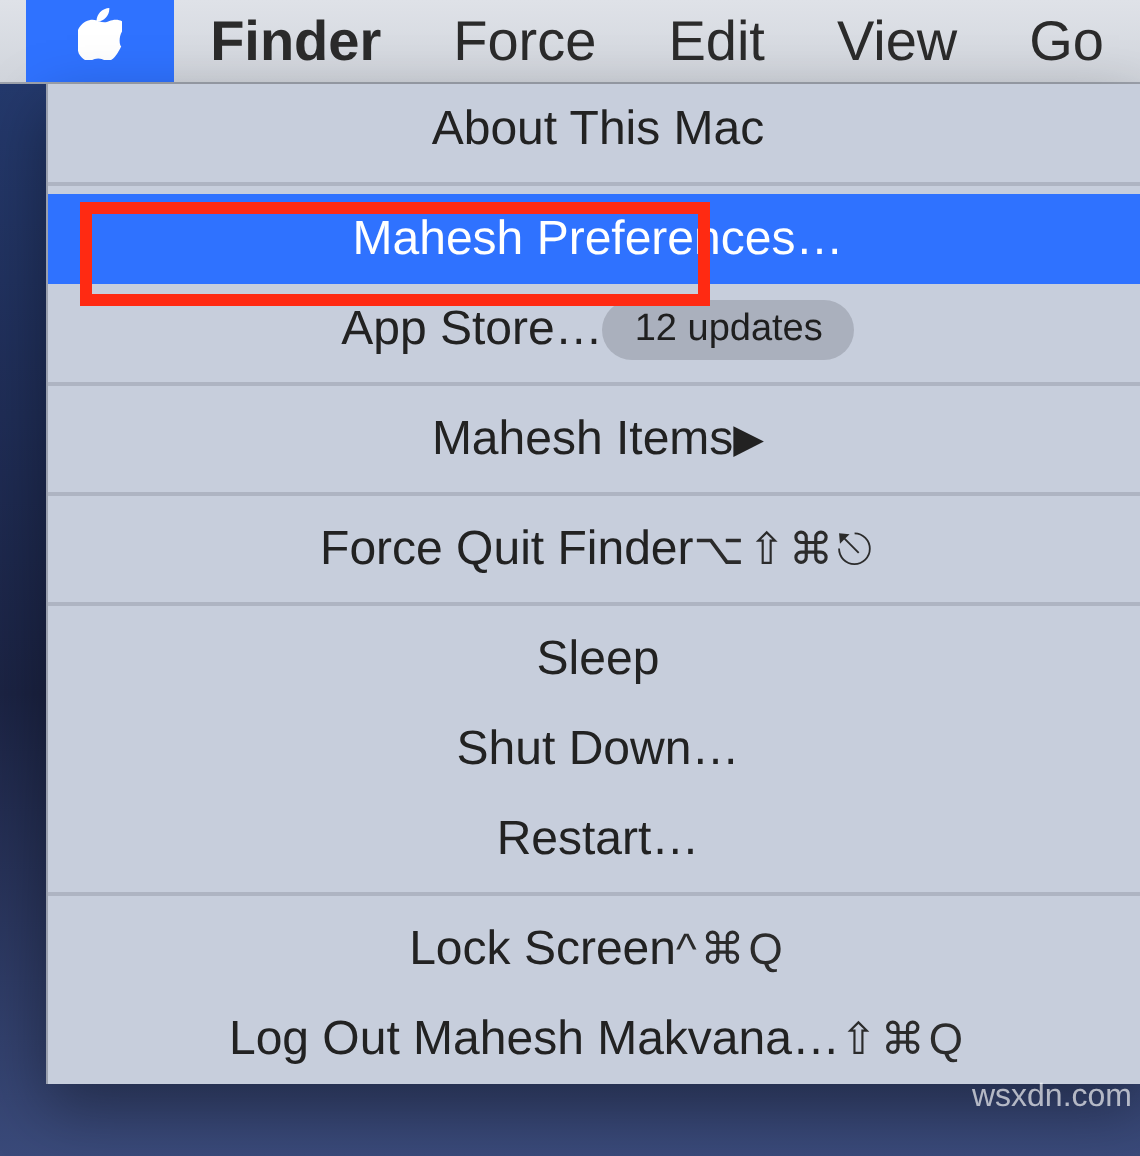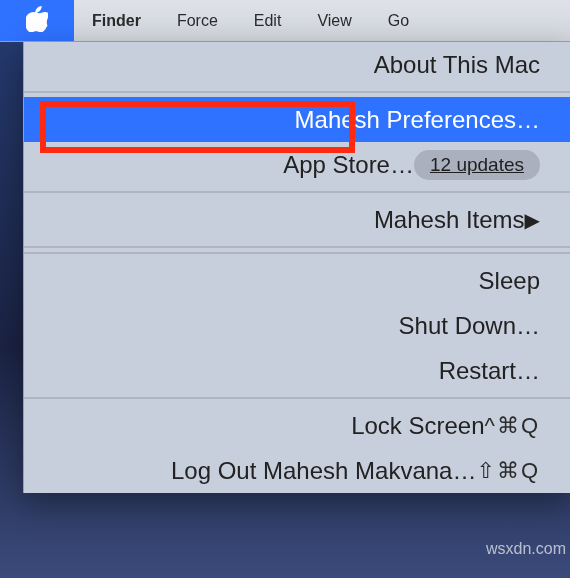--- a/index.html
+++ b/index.html
@@ -17,22 +17,23 @@
     position: relative;
   }
 
   
   .menubar {
     height: 42px;
     background: linear-gradient(180deg, #dfe2e8 0%, #d1d5dc 100%);
     border-bottom: 1px solid #9ea3ad;
     display: flex;
     align-items: stretch;
-    font-size: 16px;
+    font-size: 28px;
     color: #2b2b2b;
+    justify-content: flex-end;
   }
   .menubar-item {
     display: flex;
     align-items: center;
     padding: 0 18px;
     white-space: nowrap;
   }
   .menubar-item.apple {
     background: #2f72ff;
     color: #fff;
@@ -46,21 +47,21 @@
     left: 23px;
     top: 42px;
     right: 0;
     background: #c7cedc;
     border-left: 1px solid #9aa0ae;
     box-shadow: 0 12px 30px rgba(0,0,0,0.35);
   }
   .menu-item {
     display: flex;
     align-items: center;
-    justify-content: flex-end;
+    justify-content: center;
     height: 45px;
     padding: 0 30px 0 34px;
     font-size: 24px;
     color: #222;
     position: relative;
   }
   .menu-item.highlight {
     background: #2f72ff;
     color: #fff;
   }
@@ -74,21 +75,20 @@
     color: #2b2b2b;
     letter-spacing: 2px;
     font-family: -apple-system, "Helvetica Neue", Arial, sans-serif;
   }
   .badge {
     background: #aab0bd;
     color: #1f1f1f;
     border-radius: 18px;
     font-size: 19px;
     padding: 4px 16px;
-    text-decoration: underline;
   }
   .submenu-arrow {
     font-size: 20px;
     color: #222;
   }
   .redbox {
     position: absolute;
     border: 6px solid #ff2a12;
     left: 40px;
     top: 101px;
@@ -153,20 +153,24 @@
 
   <div class="sep"></div>
 
   <div class="menu-item">
     <span>Mahesh Items</span>
     <span class="submenu-arrow">▶</span>
   </div>
 
   <div class="sep"></div>
 
+  <div class="menu-item">
+    <span>Force Quit Finder</span>
+    <span class="shortcut">⌥⇧⌘⎋</span>
+  </div>
 
   <div class="sep"></div>
 
   <div class="menu-item">
     <span>Sleep</span>
   </div>
   <div class="menu-item">
     <span>Shut Down…</span>
   </div>
   <div class="menu-item">

